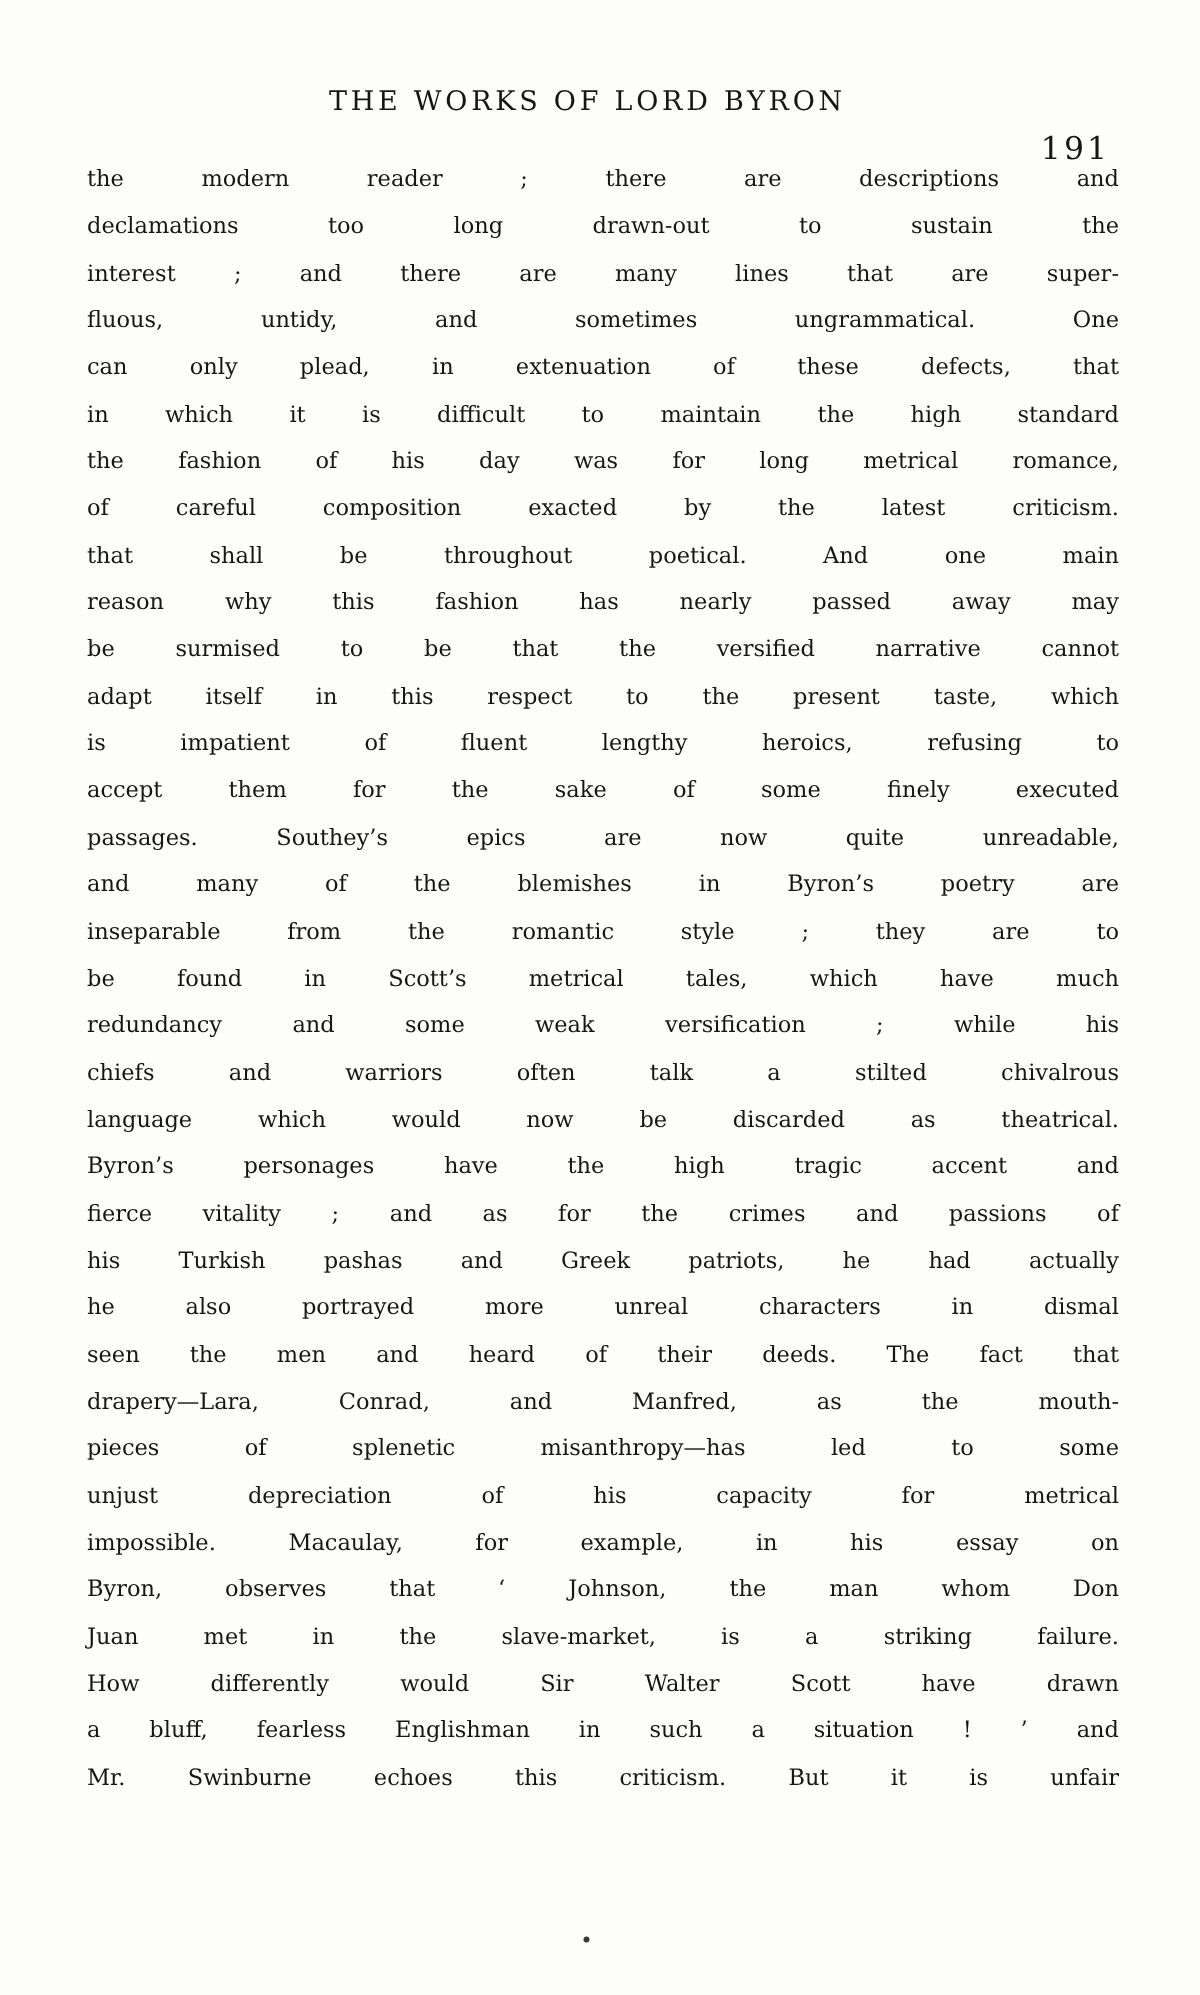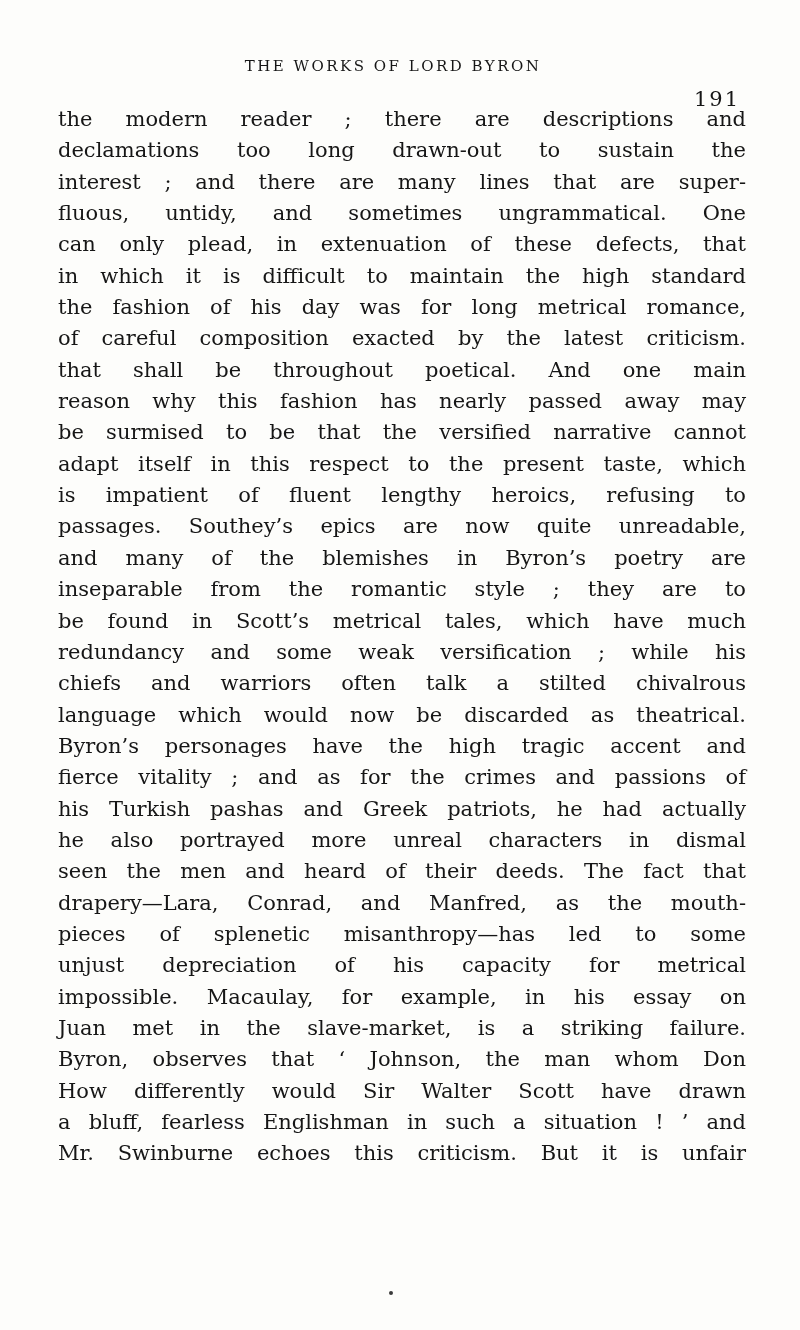--- a/index.html
+++ b/index.html
@@ -22,21 +22,21 @@
     top: 57px;
     left: 58px;
     width: 688px;
     height: 34px;
   }
   .running-header .title {
     position: absolute;
     left: 50%;
     transform: translateX(-53%);
     top: 0;
-    font-size: 15px;
+    font-size: 18px;
     letter-spacing: 2.5px;
     white-space: nowrap;
     font-weight: 500;
   }
   .running-header .pagenum {
     position: absolute;
     right: 6px;
     top: 2px;
     font-size: 21px;
     letter-spacing: 2px;
@@ -45,21 +45,21 @@
   }
   .body-text {
     position: absolute;
     top: 104px;
     left: 58px;
     width: 688px;
   }
   .text-line {
     height: 31.35px;
     line-height: 31.35px;
-    font-size: 21px;
+    font-size: 15px;
     text-align: justify;
     text-align-last: justify;
     white-space: normal;
     overflow: visible;
   }
   .print-speck {
     position: absolute;
     left: 389px;
     top: 1291px;
     width: 4px;
@@ -84,37 +84,38 @@
       <div class="text-line">fluous, untidy, and sometimes ungrammatical.  One</div>
       <div class="text-line">can only plead, in extenuation of these defects, that</div>
       <div class="text-line">in which it is difficult to maintain the high standard</div>
       <div class="text-line">the fashion of his day was for long metrical romance,</div>
       <div class="text-line">of careful composition exacted by the latest criticism.</div>
       <div class="text-line">that shall be throughout poetical.  And one main</div>
       <div class="text-line">reason why this fashion has nearly passed away may</div>
       <div class="text-line">be surmised to be that the versified narrative cannot</div>
       <div class="text-line">adapt itself in this respect to the present taste, which</div>
       <div class="text-line">is impatient of fluent lengthy heroics, refusing to</div>
+      <div class="text-line">accept them for the sake of some finely executed</div>
       <div class="text-line">passages.  Southey’s epics are now quite unreadable,</div>
       <div class="text-line">and many of the blemishes in Byron’s poetry are</div>
       <div class="text-line">inseparable from the romantic style ; they are to</div>
       <div class="text-line">be found in Scott’s metrical tales, which have much</div>
       <div class="text-line">redundancy and some weak versification ; while his</div>
       <div class="text-line">chiefs and warriors often talk a stilted chivalrous</div>
       <div class="text-line">language which would now be discarded as theatrical.</div>
       <div class="text-line">Byron’s personages have the high tragic accent and</div>
       <div class="text-line">fierce vitality ; and as for the crimes and passions of</div>
       <div class="text-line">his Turkish pashas and Greek patriots, he had actually</div>
       <div class="text-line">he also portrayed more unreal characters in dismal</div>
       <div class="text-line">seen the men and heard of their deeds.  The fact that</div>
       <div class="text-line">drapery—Lara, Conrad, and Manfred, as the mouth-</div>
       <div class="text-line">pieces of splenetic misanthropy—has led to some</div>
       <div class="text-line">unjust depreciation of his capacity for metrical</div>
       <div class="text-line">impossible.  Macaulay, for example, in his essay on</div>
+      <div class="text-line">Byron, observes that ‘ Johnson, the man whom Don</div>
       <div class="text-line">Juan met in the slave-market, is a striking failure.</div>
-      <div class="text-line">Byron, observes that ‘ Johnson, the man whom Don</div>
       <div class="text-line">How differently would Sir Walter Scott have drawn</div>
       <div class="text-line">a bluff, fearless Englishman in such a situation ! ’ and</div>
       <div class="text-line">Mr. Swinburne echoes this criticism.  But it is unfair</div>
     </div>
 
   <div class="print-speck"></div>
 </div>
 
 </body></html>

